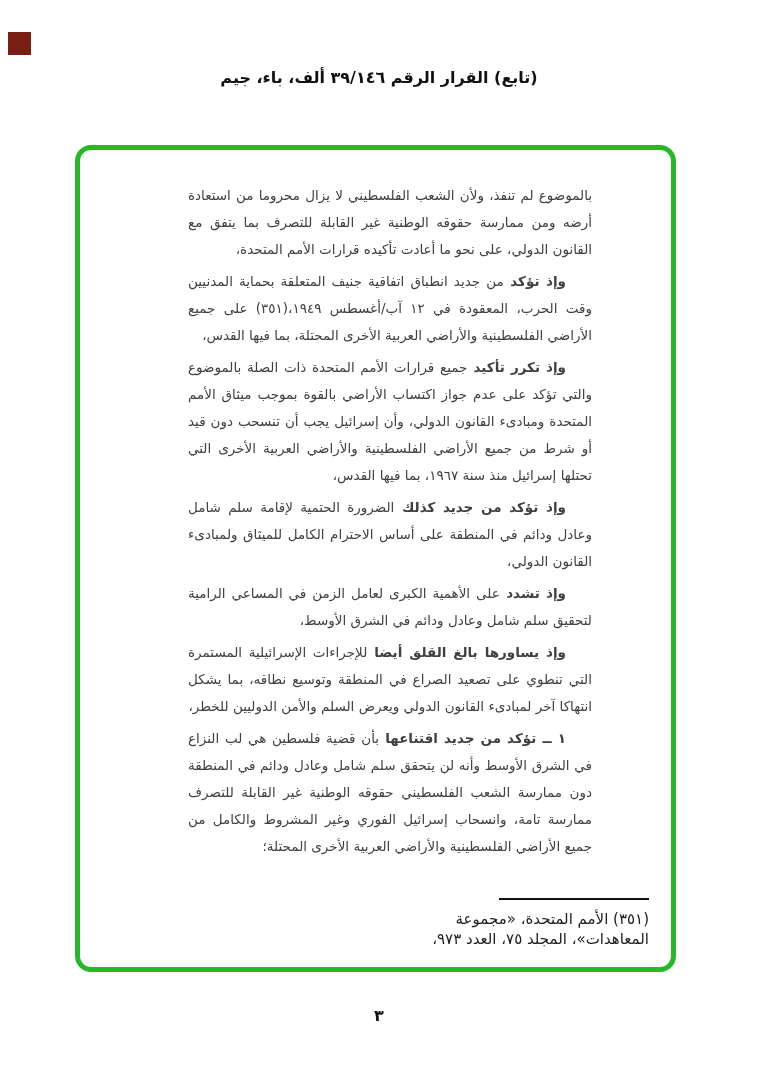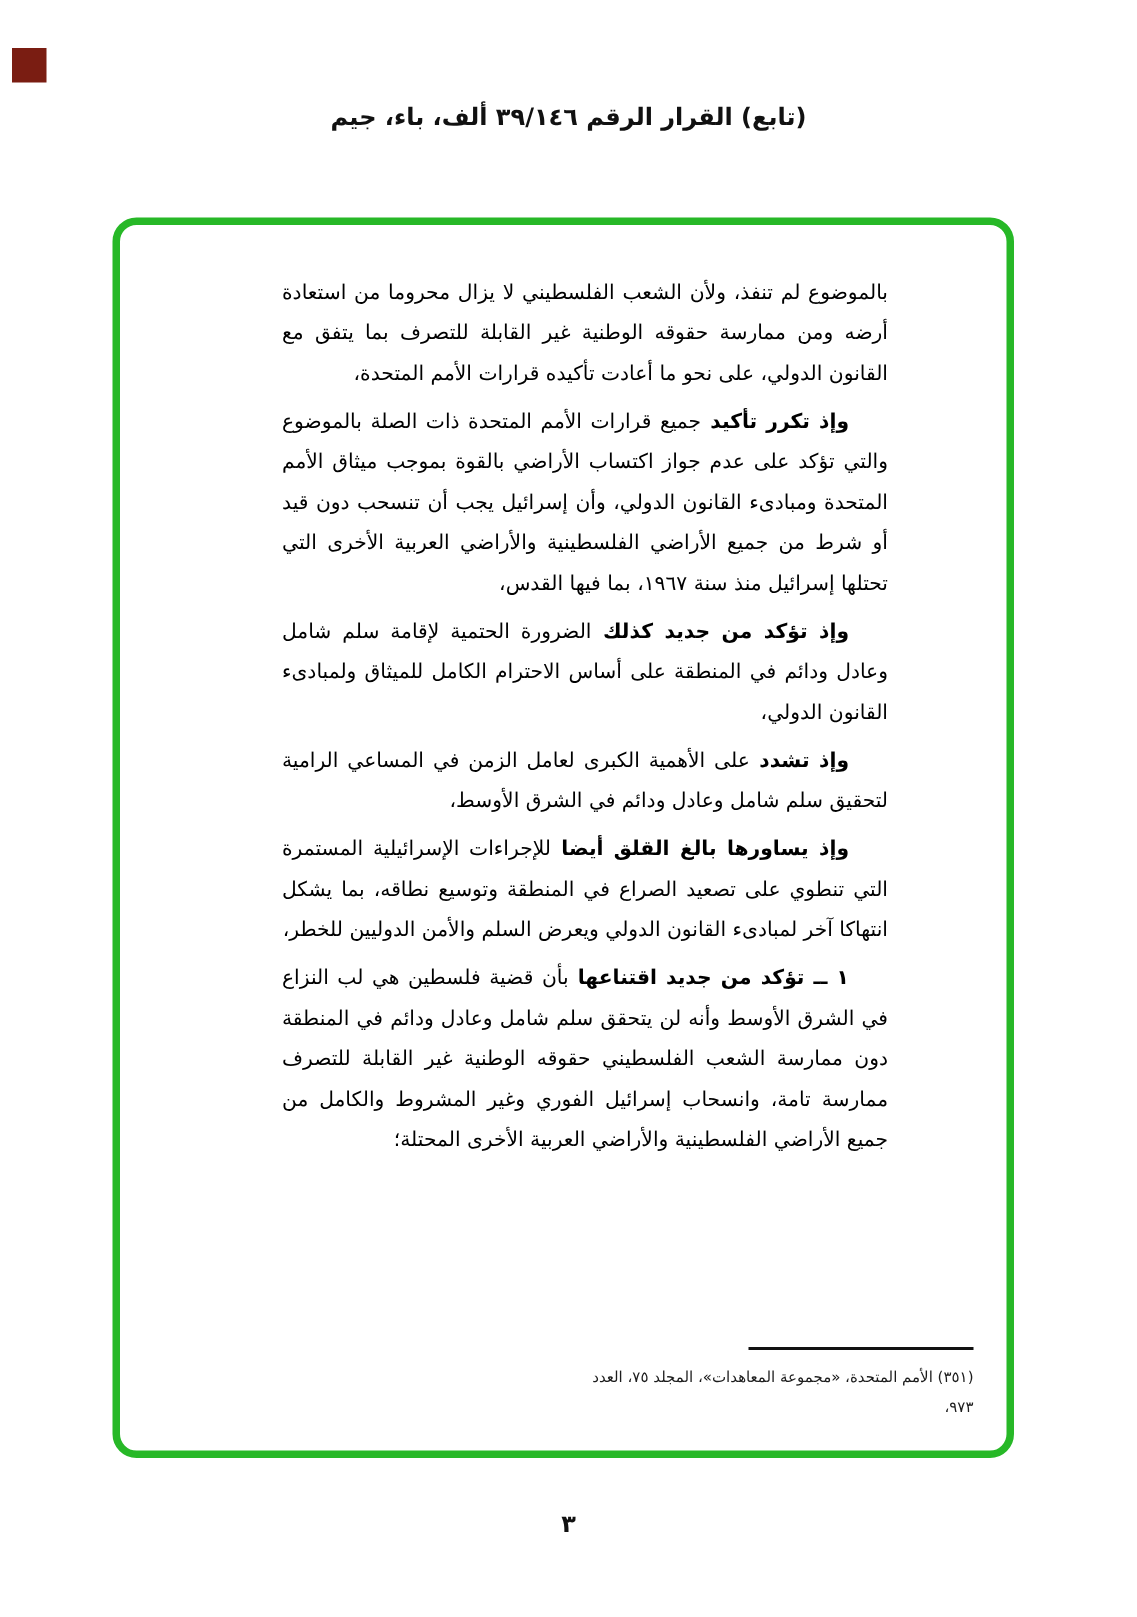--- a/index.html
+++ b/index.html
@@ -63,36 +63,36 @@
 
   .body-text {
     position: absolute;
     top: 32px;
     right: 79px;
     width: 404px;
     direction: rtl;
     text-align: justify;
     font-size: 13.5px;
     line-height: 27px;
-    color: #000000;
+    color: #404040;
   }
   .para {
     text-indent: 26px;
     margin-bottom: 5px;
   }
   .para:first-child { text-indent: 0; }
   .para .lead, .para .prefix { font-weight: bold; }
 
   .footnote {
     position: absolute;
     right: 22px;
     bottom: 18px;
     width: 255px;
     direction: rtl;
-    font-size: 10px;
+    font-size: 15px;
     line-height: 20px;
     color: #1c1c1c;
   }
   .fn-rule {
     width: 150px;
     height: 2px;
     background: #111;
     margin-left: auto;
     margin-right: 0;
     margin-bottom: 9px;
@@ -117,20 +117,21 @@
   <div class="corner-square"></div>
 
   <div class="header">
     <div class="title">(تابع) القرار الرقم ٣٩/١٤٦ ألف، باء، جيم</div>
   </div>
 
   <div class="green-box">
 
     <div class="body-text">
       <p class="para"><span class="prefix"></span><span class="lead"></span><span>بالموضوع لم تنفذ، ولأن الشعب الفلسطيني لا يزال محروما من استعادة أرضه ومن ممارسة حقوقه الوطنية غير القابلة للتصرف بما يتفق مع القانون الدولي، على نحو ما أعادت تأكيده قرارات الأمم المتحدة،</span></p>
+      <p class="para"><span class="prefix"></span><span class="lead">وإذ تؤكد </span><span>من جديد انطباق اتفاقية جنيف المتعلقة بحماية المدنيين وقت الحرب، المعقودة في ١٢ آب/أغسطس ١٩٤٩،(٣٥١) على جميع الأراضي الفلسطينية والأراضي العربية الأخرى المحتلة، بما فيها القدس،</span></p>
       <p class="para"><span class="prefix"></span><span class="lead">وإذ تكرر تأكيد </span><span>جميع قرارات الأمم المتحدة ذات الصلة بالموضوع والتي تؤكد على عدم جواز اكتساب الأراضي بالقوة بموجب ميثاق الأمم المتحدة ومبادىء القانون الدولي، وأن إسرائيل يجب أن تنسحب دون قيد أو شرط من جميع الأراضي الفلسطينية والأراضي العربية الأخرى التي تحتلها إسرائيل منذ سنة ١٩٦٧، بما فيها القدس،</span></p>
       <p class="para"><span class="prefix"></span><span class="lead">وإذ تؤكد من جديد كذلك </span><span>الضرورة الحتمية لإقامة سلم شامل وعادل ودائم في المنطقة على أساس الاحترام الكامل للميثاق ولمبادىء القانون الدولي،</span></p>
       <p class="para"><span class="prefix"></span><span class="lead">وإذ تشدد </span><span>على الأهمية الكبرى لعامل الزمن في المساعي الرامية لتحقيق سلم شامل وعادل ودائم في الشرق الأوسط،</span></p>
       <p class="para"><span class="prefix"></span><span class="lead">وإذ يساورها بالغ القلق أيضا </span><span>للإجراءات الإسرائيلية المستمرة التي تنطوي على تصعيد الصراع في المنطقة وتوسيع نطاقه، بما يشكل انتهاكا آخر لمبادىء القانون الدولي ويعرض السلم والأمن الدوليين للخطر،</span></p>
       <p class="para"><span class="prefix">١ ــ </span><span class="lead">تؤكد من جديد اقتناعها </span><span>بأن قضية فلسطين هي لب النزاع في الشرق الأوسط وأنه لن يتحقق سلم شامل وعادل ودائم في المنطقة دون ممارسة الشعب الفلسطيني حقوقه الوطنية غير القابلة للتصرف ممارسة تامة، وانسحاب إسرائيل الفوري وغير المشروط والكامل من جميع الأراضي الفلسطينية والأراضي العربية الأخرى المحتلة؛</span></p>
     </div>
 
     <div class="footnote">
       <div class="fn-rule"></div>
       <div class="fn-text">(٣٥١) الأمم المتحدة، «مجموعة المعاهدات»، المجلد ٧٥، العدد ٩٧٣،</div>

